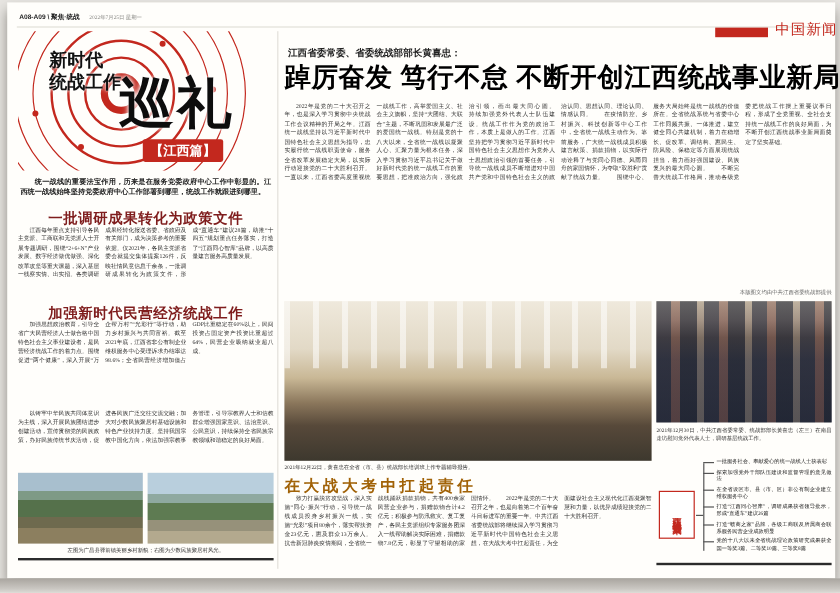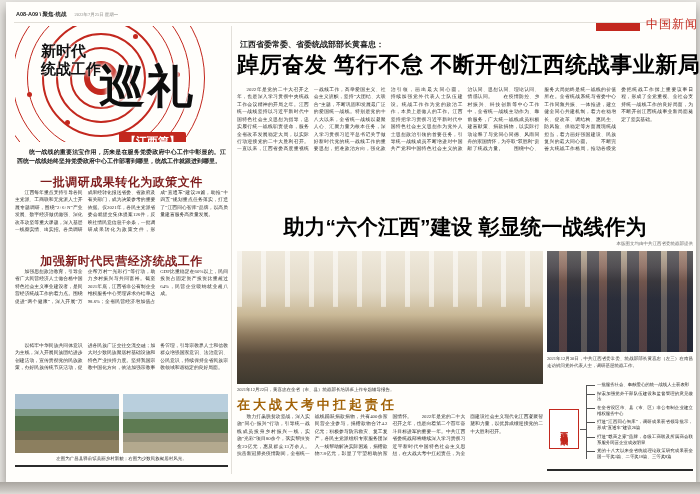--- a/index.html
+++ b/index.html
@@ -23,21 +23,21 @@
   .ring{position:absolute;border-radius:50%;border:2px solid #c3281e;}
   .dot{position:absolute;width:5px;height:5px;border-radius:50%;background:#c3281e;}
   .banner-title{position:absolute;left:26px;top:16px;font-family:"Liberation Sans",sans-serif;
         font-size:15px;line-height:1.2;font-weight:800;color:#111;z-index:3;
         text-shadow:0 0 2px #fff,0 0 4px #fff;}
   .banner-big{position:absolute;left:84px;top:30px;font-family:Liberation Sans, sans-serif;
         font-size:46px;font-weight:900;letter-spacing:2px;color:#0d0d0d;z-index:3;
         text-shadow:0 0 3px #fff,0 0 5px #fff;}
   .banner-tag{position:absolute;left:104px;top:90px;background:#c3281e;color:#fff;
         font-family:"Liberation Sans",sans-serif;font-size:11px;font-weight:700;
-        padding:2px 6px;border-radius:2px;z-index:3;margin-top:16px;}
+        padding:2px 6px;border-radius:2px;z-index:3;}
   
   .intro{left:17px;top:148px;width:209px;font-size:6px;font-weight:600;line-height:1.55;
          text-align:justify;text-indent:2em;color:#222;}
   .sec-h{width:213px;text-align:center;font-family:"Liberation Sans",sans-serif;
          font-size:12px;font-weight:800;color:#7f1d1d;letter-spacing:.5px;}
   .colbody{font-size:4.8px;line-height:1.55;text-align:justify;color:#2c2c2c;
            column-gap:5px;overflow:hidden;text-indent:2em;}
   .cols3{column-count:3;}
   .photo{background:#999;}
   .cap{font-size:4.5px;color:#333;line-height:1.5;}
@@ -130,21 +130,20 @@
 
   <div class="abs photo village1" style="left:15px;top:394px;width:104px;height:59px;"></div>
   <div class="abs photo village2" style="left:123px;top:394px;width:105px;height:59px;"></div>
   <div class="abs cap" style="left:15px;top:456px;width:213px;text-align:center;">左图为广昌县驿前镇美丽乡村新貌；右图为少数民族聚居村风光。</div>
   <div class="abs rule" style="left:15px;top:465px;width:213px;"></div>
 
   <div class="abs kicker">江西省委常委、省委统战部部长黄喜忠：</div>
   <div class="abs headline">踔厉奋发 笃行不怠 不断开创江西统战事业新局面</div>
   <div class="abs colbody body-main">2022年是党的二十大召开之年，也是深入学习贯彻中央统战工作会议精神的开局之年。江西统一战线坚持以习近平新时代中国特色社会主义思想为指导，忠实履行统一战线职责使命，服务全省改革发展稳定大局，以实际行动迎接党的二十大胜利召开。　　一直以来，江西省委高度重视统一战线工作，高举爱国主义、社会主义旗帜，坚持“大团结、大联合”主题，不断巩固和发展最广泛的爱国统一战线。特别是党的十八大以来，全省统一战线以凝聚人心、汇聚力量为根本任务，深入学习贯彻习近平总书记关于做好新时代党的统一战线工作的重要思想，把准政治方向，强化政治引领，画出最大同心圆。　　持续加强党外代表人士队伍建设。统战工作作为党的政治工作，本质上是做人的工作。江西坚持把学习贯彻习近平新时代中国特色社会主义思想作为党外人士思想政治引领的首要任务，引导统一战线成员不断增进对中国共产党和中国特色社会主义的政治认同、思想认同、理论认同、情感认同。　　在疫情防控、乡村振兴、科技创新等中心工作中，全省统一战线主动作为、靠前服务，广大统一战线成员积极建言献策、捐款捐物，以实际行动诠释了与党同心同德、风雨同舟的家国情怀，为夺取“双胜利”贡献了统战力量。　　围绕中心、服务大局始终是统一战线的价值所在。全省统战系统与省委中心工作同频共振、一体推进，建立健全同心共建机制，着力在稳增长、促改革、调结构、惠民生、防风险、保稳定等方面展现统战担当，着力画好强国建设、民族复兴的最大同心圆。　　不断完善大统战工作格局，推动各级党委把统战工作摆上重要议事日程，形成了全党重视、全社会支持统一战线工作的良好局面，为不断开创江西统战事业新局面奠定了坚实基础。</div>
 
-  <div class="abs headline2">助力“六个江西”建设 彰显统一战线作为</div>
   <div class="abs byline">本版图文均由中共江西省委统战部提供</div>
 
   <div class="abs photo-c"></div>
   <div class="abs cap caption-c">2021年12月22日，黄喜忠在全省（市、县）统战部长培训班上作专题辅导报告。</div>
   <div class="abs subhead">在大战大考中扛起责任</div>
   <div class="abs colbody body-bottom">致力打赢脱贫攻坚战，深入实施“同心·振兴”行动，引导统一战线成员投身乡村振兴一线，实施“光彩”项目80余个，落实帮扶资金23亿元，惠及群众13万余人。　　抗击新冠肺炎疫情期间，全省统一战线踊跃捐款捐物，共有400余家民营企业参与，捐赠款物合计4.2亿元；积极参与防汛救灾、复工复产，各民主党派组织专家服务团深入一线帮助解决实际困难，捐赠款物7.8亿元，彰显了守望相助的家国情怀。　　2022年是党的二十大召开之年，也是向着第二个百年奋斗目标进军的重要一年。中共江西省委统战部将继续深入学习贯彻习近平新时代中国特色社会主义思想，在大战大考中扛起责任，为全面建设社会主义现代化江西凝聚智慧和力量，以优异成绩迎接党的二十大胜利召开。</div>
 
   <div class="abs photo-r"></div>
   <div class="abs cap caption-r">2021年12月30日，中共江西省委常委、统战部部长黄喜忠（左三）在南昌走访慰问党外代表人士，调研基层统战工作。</div>
 

